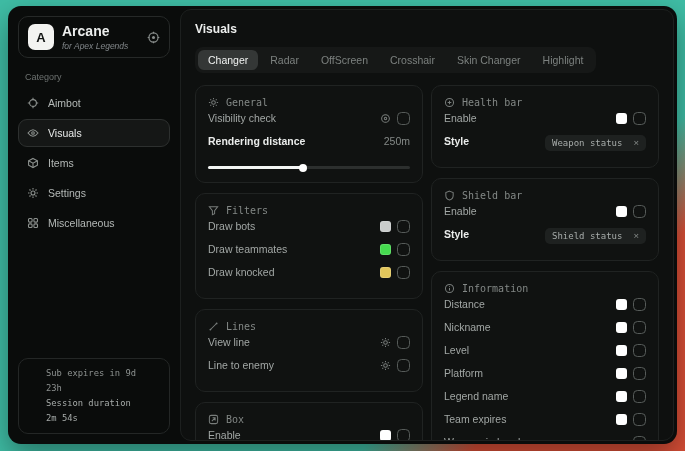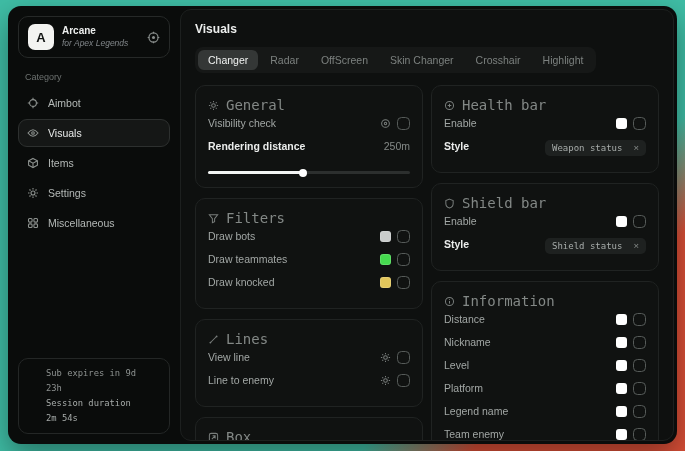--- a/index.html
+++ b/index.html
@@ -8,21 +8,21 @@
     background:linear-gradient(134deg,#3fbda5 0%,#3fbda5 71%,#d94f37 81%);}
   .window{position:absolute;left:8px;top:6px;width:669px;height:438px;background:#0a0c0b;
     border-radius:13px;display:flex;overflow:hidden;box-shadow:0 12px 30px rgba(0,0,0,.38);}
   
   .sidebar{width:172px;flex:none;display:flex;flex-direction:column;padding:10px 10px 10px 10px;box-sizing:border-box;}
   .side-header{border:1px solid #262928;border-radius:10px;height:40px;display:flex;align-items:center;
     padding:0 9px;gap:8px;flex:none;}
   .logo{width:26px;height:26px;background:#f3f3f1;border-radius:7px;color:#121413;font-weight:bold;
     display:flex;align-items:center;justify-content:center;font-size:13px;flex:none;}
   .side-id{display:flex;flex-direction:column;line-height:1.2;}
-  .side-title{font-size:10px;font-weight:700;color:#eceeed;}
+  .side-title{font-size:14px;font-weight:700;color:#eceeed;}
   .side-sub{font-size:8.5px;color:#82878-5;color:#82878a;margin-top:1px;font-style:italic;}
   .hdr-ico{margin-left:auto;color:#8a8f8d;display:flex;}
   .category{font-size:9px;color:#6d7270;margin:14px 4px 7px 7px;}
   .nav-item{display:flex;align-items:center;gap:9px;height:26px;padding:0 8px;border-radius:9px;
     border:1px solid transparent;color:#b4b9b7;font-size:10.5px;margin-bottom:2px;cursor:pointer;}
   .nav-item.active{border-color:#2d302f;background:#151716;color:#e9ebea;}
   .nav-ico{color:#8d928f;display:flex;flex:none;}
   .side-footer{margin-top:auto;border:1px solid #242726;border-radius:10px;padding:7px 27px;
     font-family:"DejaVu Sans Mono",monospace;font-size:8.8px;line-height:1.7;}
   .foot-1{color:#8d9290;}
@@ -32,21 +32,21 @@
     padding:12px 14px;box-sizing:border-box;display:flex;flex-direction:column;overflow:hidden;}
   .main-title{font-size:12px;font-weight:700;color:#eceeed;flex:none;}
   .tabs{margin-top:11px;display:inline-flex;align-self:flex-start;background:#161817;border-radius:8px;
     padding:3px;gap:2px;flex:none;}
   .tab{font-size:10.5px;color:#7c817f;padding:4px 10px;border-radius:6px;cursor:pointer;white-space:nowrap;}
   .tab.active{background:#343736;color:#f1f3f2;}
   .columns{display:flex;gap:8px;margin-top:12px;flex:1;min-height:0;}
   .col{flex:1;display:flex;flex-direction:column;gap:10px;min-width:0;}
   .card{background:#101211;border:1px solid #202322;border-radius:10px;padding:9px 12px 11px;flex:none;}
   .card-header{display:flex;align-items:center;gap:7px;font-family:"DejaVu Sans Mono",monospace;
-    font-size:14px;color:#82878-5;color:#83888 6;color:#838886;margin:2px 0 4px;}
+    font-size:10px;color:#82878-5;color:#83888 6;color:#838886;margin:2px 0 4px;}
   .card-header .ico{color:#787d7b;display:flex;}
   .row{display:flex;align-items:flex-start;height:21px;margin-top:2px;}
   .row-label{font-size:10.5px;color:#a2a7a5;white-space:nowrap;}
   .row-label.bright{color:#eaecech;color:#eaeceb;font-weight:700;}
   .controls{margin-left:auto;display:flex;align-items:center;gap:6px;}
   .swatch{width:11px;height:11px;border-radius:3px;box-shadow:inset 0 0 0 1px rgba(255,255,255,.14);cursor:pointer;flex:none;}
   .checkbox{width:13px;height:13px;border:1.4px solid #565b59;border-radius:4.5px;box-sizing:border-box;cursor:pointer;flex:none;}
   .row-ico{color:#797e7c;display:flex;cursor:pointer;}
   .value{font-size:10.5px;color:#82878 5;color:#848987;}
   .slider{margin-top:7px;height:8px;position:relative;cursor:pointer;}
@@ -140,22 +140,22 @@
       </div>
     </div>
 
     <div class="main">
       <div class="main-title">Visuals</div>
 
       <div class="tabs">
         <div class="tab active">Changer</div>
         <div class="tab">Radar</div>
         <div class="tab">OffScreen</div>
+        <div class="tab">Crosshair</div>
         <div class="tab">Skin Changer</div>
-        <div class="tab">Crosshair</div>
         <div class="tab">Highlight</div>
       </div>
 
       <div class="columns">
 
         <div class="col">
 
           <div class="card">
             <div class="card-header">
               <span class="ico">
@@ -379,21 +379,21 @@
               </span>
             </div>
             <div class="row">
               <span class="row-label">Legend name</span>
               <span class="controls">
                 <span class="swatch" style="background: rgb(255, 255, 255);"></span>
                 <span class="checkbox"></span>
               </span>
             </div>
             <div class="row">
-              <span class="row-label">Team enemy</span>
+              <span class="row-label">Team expires</span>
               <span class="controls">
                 <span class="swatch" style="background: rgb(255, 255, 255);"></span>
                 <span class="checkbox"></span>
               </span>
             </div>
             <div class="row">
               <span class="row-label">Weapon in hands</span>
               <span class="controls">
 
                 <span class="checkbox"></span>

